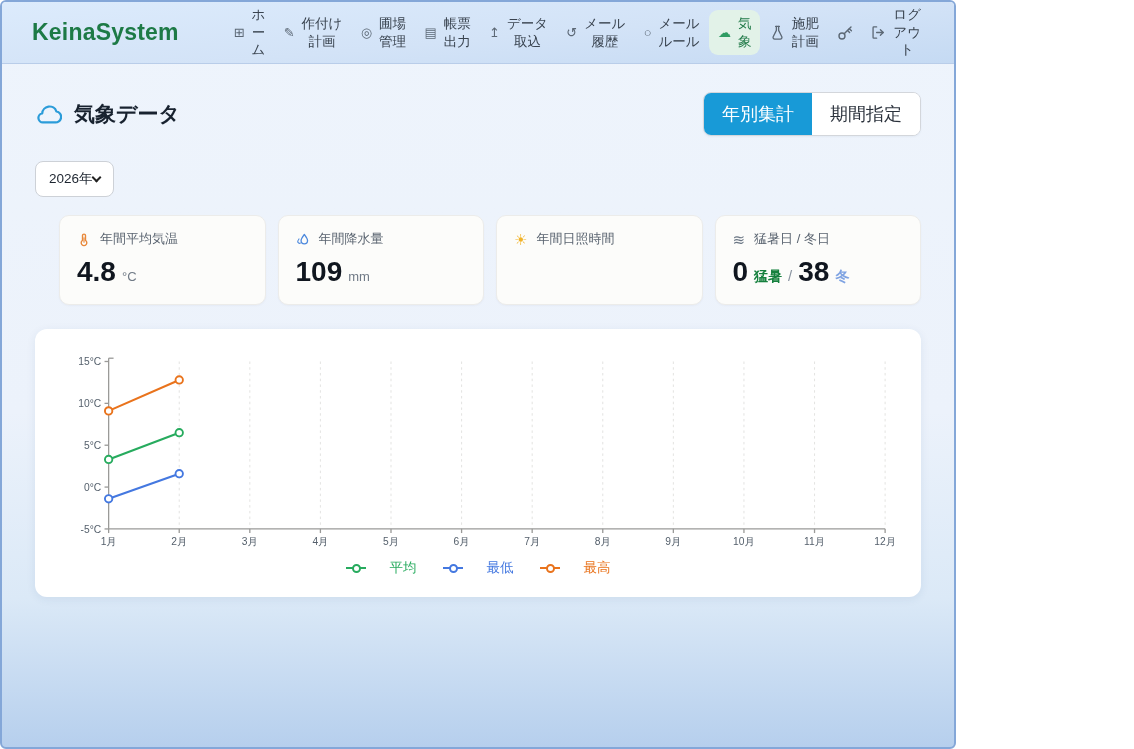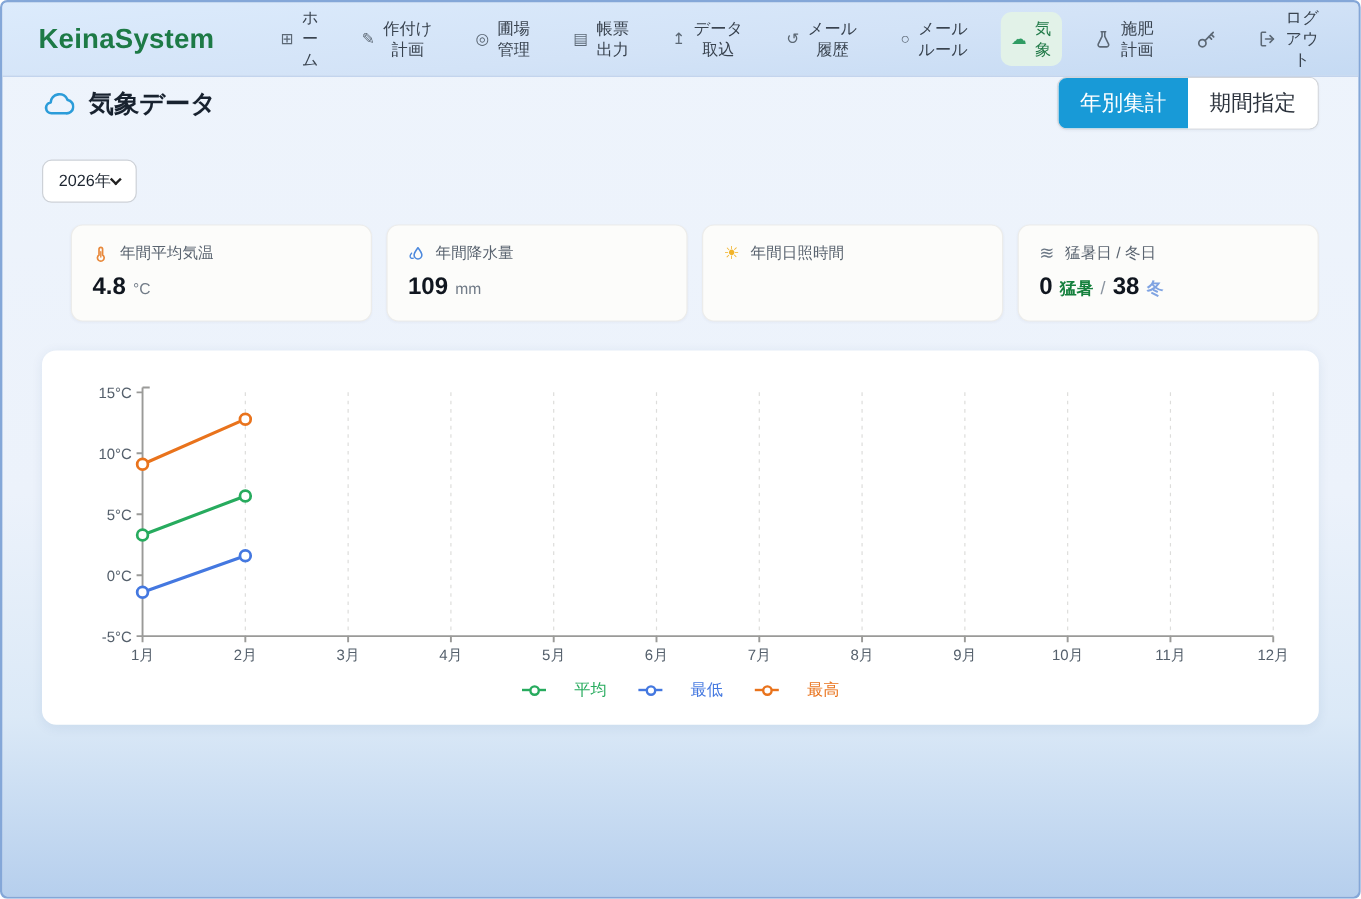--- a/index.html
+++ b/index.html
@@ -2,21 +2,21 @@
 <html><head>
 <meta charset="utf-8">
 <style>
   * { box-sizing: border-box; margin: 0; padding: 0; }
   html, body { width: 1134px; height: 749px; }
   body {
     font-family: "Liberation Sans", "DejaVu Sans", sans-serif;
     overflow: hidden;
   }
   .frame {
-    width: 1134px; height: 749px;
+    width: 956px; height: 749px;
     border: 2px solid #84a7d8; border-radius: 6px;
     overflow: hidden;
     background: linear-gradient(180deg, #eef4fc 0%, #ecf2fb 55%, #dbe9f7 80%, #b6cfed 100%);
   }
   
   .navbar {
     height: 62px;
     display: flex; align-items: center;
     padding: 0 24px 0 30px;
     background: linear-gradient(175deg, #dcebfc 0%, #d3e3f7 55%, #c5daf3 100%);
@@ -25,40 +25,40 @@
   .brand { font-size: 23px; font-weight: bold; color: #1d7a46; letter-spacing: .2px; cursor: pointer; }
   .nav-items { flex: 1; display: flex; justify-content: space-between; align-items: center; margin-left: 46px; }
   .nav-item { display: flex; align-items: center; gap: 7px; color: #39434f; cursor: pointer; padding: 5px 9px; border-radius: 9px; }
   .nav-item .nicon { color: #5c6875; font-size: 13px; line-height: 1; display: flex; align-items: center; }
   .nav-item .nicon svg { display: block; }
   .nav-label { white-space: pre-line; text-align: center; font-size: 13.5px; line-height: 1.3; }
   .nav-item.active { background: #e2f2e8; color: #217a48; }
   .nav-item.active .nicon { color: #2f9c63; }
   
   .content { padding: 0 33px; }
-  .page-head { display: flex; justify-content: space-between; align-items: center; }
+  .page-head { display: flex; justify-content: space-between; align-items: center; margin-top: 28px; }
   .page-title-wrap { display: flex; align-items: center; gap: 12px; }
   h1 { font-size: 21px; color: #18222f; }
   .toggle { display: flex; border: 1px solid #d3d6db; border-radius: 8px; overflow: hidden; background: #fff; box-shadow: 0 1px 2px rgba(40,60,90,.05); }
   .tbtn { border: none; background: #fff; padding: 9px 18px; font-size: 18px; color: #2b323c; cursor: pointer; font-family: inherit; }
   .tbtn.active { background: #189ad7; color: #fff; }
   .year-row { margin-top: 25px; }
   .select {
     display: inline-flex; align-items: center; gap: 0;
     background: #fff; border: 1px solid #cdd1d7; border-radius: 8px;
     padding: 8px 13px; font-size: 13.5px; color: #1d2530; cursor: pointer;
   }
   .chev { width: 7px; height: 7px; border-right: 2px solid #222; border-bottom: 2px solid #222; transform: rotate(45deg); margin-top: -4px; }
   
   .stats { display: grid; grid-template-columns: repeat(4, 1fr); gap: 12px; margin-top: 18px; padding-left: 24px; }
   .card { background: #fcfcfa; border: 1px solid #ececea; border-radius: 10px; padding: 14px 17px 16px; box-shadow: 0 1px 2px rgba(40,60,90,.04); }
   .card-top { display: flex; align-items: center; gap: 9px; font-size: 13px; color: #5a6470; }
   .card-top .sicon { display: flex; align-items: center; line-height: 1; }
   .card-value { display: flex; align-items: baseline; gap: 6px; margin-top: 8px; }
-  .val { font-size: 20px; font-weight: bold; color: #10161f; }
+  .val { font-size: 28px; font-weight: bold; color: #10161f; }
   .unit { font-size: 13px; color: #707a86; }
   .hot { color: #15803d; font-size: 14px; font-weight: bold; }
   .cold { color: #7fa3e2; font-size: 14px; font-weight: bold; }
   .sep { color: #8a94a0; font-size: 15px; }
   .sun-glyph { color: #f1b32a; font-size: 15px; }
   .wind-glyph { color: #6a7684; font-size: 15px; }
   
   .tabs { display: flex; gap: 40px; border-bottom: 1px solid #d8dade; margin-top: 30px; }
   .tab { padding: 9px 2px 11px; font-size: 14px; color: #454f5b; cursor: pointer; }
   .tab.active { color: #2194d0; font-weight: bold; border-bottom: 3px solid #2194d0; margin-bottom: -1px; }

